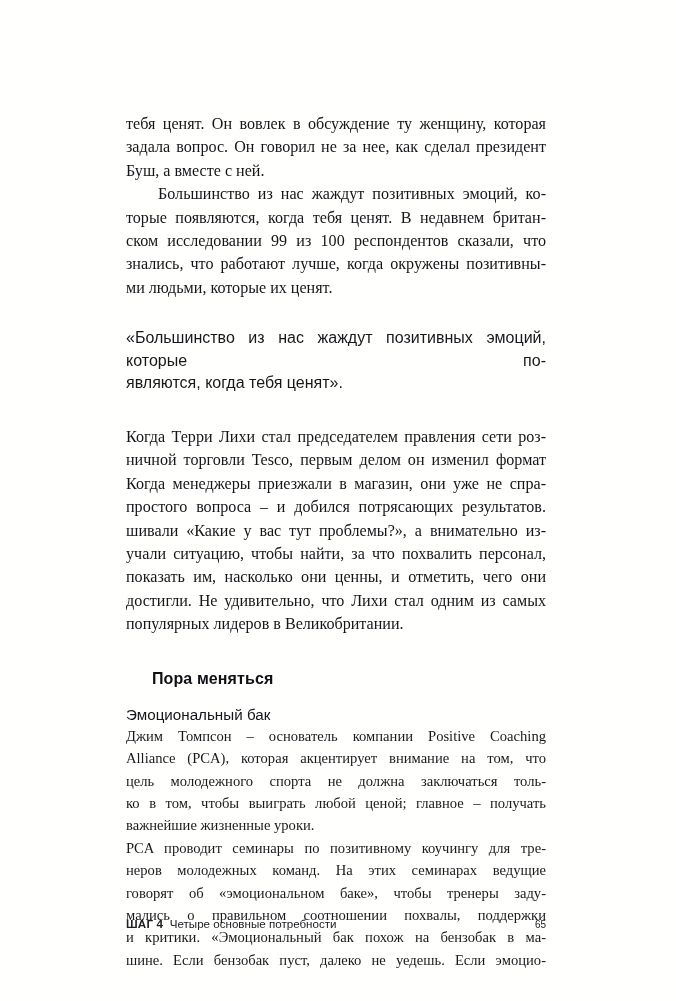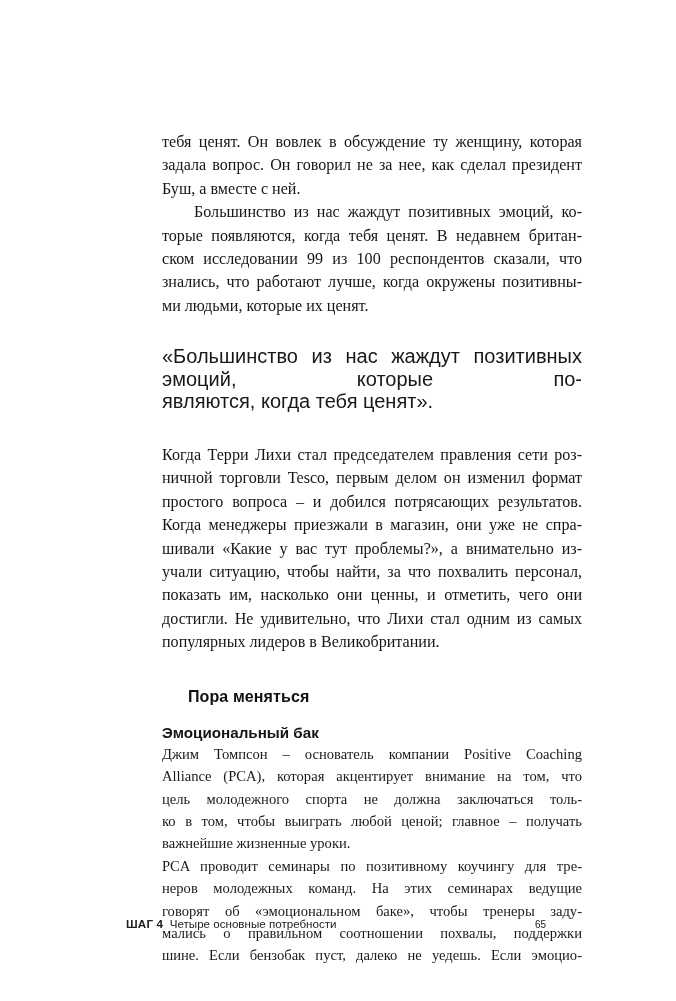--- a/index.html
+++ b/index.html
@@ -10,23 +10,22 @@
   .page {
     position: relative;
     width: 676px;
     height: 1001px;
     background: #fffffe;
     overflow: hidden;
   }
   .content {
     position: absolute;
     left: 126px;
-    top: 130px;
+    top: 112px;
     width: 420px;
-    margin-left: 36px;
   }
 
   
   .serif-par {
     font-family: "Liberation Serif", "DejaVu Serif", serif;
     font-size: 16.1px;
     line-height: 23.4px;
     color: #16161a;
     text-align: justify;
     margin: 0;
@@ -54,40 +53,40 @@
   .sans-par {
     font-family: Liberation Serif, serif;
     font-size: 14.6px;
     line-height: 22.4px;
     color: #1a1a1e;
     margin: 0;
   }
 
   .pullquote {
     font-family: "Liberation Sans", "DejaVu Sans", sans-serif;
-    font-size: 20px;
+    font-size: 16px;
     line-height: 22.6px;
     color: #18181c;
     margin: 0;
   }
 
   .h-section {
     font-family: "Liberation Sans", "DejaVu Sans", sans-serif;
     font-size: 16px;
     font-weight: bold;
     color: #101014;
     margin: 0;
     padding-left: 26px;
     letter-spacing: 0.1px;
   }
 
   .h-sub {
     font-family: "Liberation Sans", "DejaVu Sans", sans-serif;
     font-size: 15.2px;
-    font-weight: bold;
+    font-weight: normal;
     color: #15151a;
     margin: 0;
   }
 
   
   .gap-quote-top { height: 28px; }
   .gap-quote-bot { height: 30px; }
   .gap-before-h  { height: 34px; }
   .gap-after-h   { height: 18px; }
   .gap-after-sub { height: 2px; }
@@ -135,22 +134,22 @@
     <p class="pullquote">
       <span class="ln j">«Большинство из нас жаждут позитивных эмоций, которые по-</span>
       <span class="ln jlast">являются, когда тебя ценят».</span>
     </p>
 
     <div class="gap-quote-bot"></div>
 
     <p class="serif-par">
       <span class="ln j">Когда Терри Лихи стал председателем правления сети роз-</span>
       <span class="ln j">ничной торговли Tesco, первым делом он изменил формат</span>
+      <span class="ln j">Когда менеджеры приезжали в магазин, они уже не спра-</span>
       <span class="ln j">простого вопроса – и добился потрясающих результатов.</span>
-      <span class="ln j">Когда менеджеры приезжали в магазин, они уже не спра-</span>
       <span class="ln j">шивали «Какие у вас тут проблемы?», а внимательно из-</span>
       <span class="ln j">учали ситуацию, чтобы найти, за что похвалить персонал,</span>
       <span class="ln j">показать им, насколько они ценны, и отметить, чего они</span>
       <span class="ln j">достигли. Не удивительно, что Лихи стал одним из самых</span>
       <span class="ln jlast">популярных лидеров в Великобритании.</span>
     </p>
 
     <div class="gap-before-h"></div>
 
     <h2 class="h-section">Пора меняться</h2>
@@ -167,20 +166,21 @@
       <span class="ln j">цель молодежного спорта не должна заключаться толь-</span>
       <span class="ln j">ко в том, чтобы выиграть любой ценой; главное – получать</span>
       <span class="ln jlast">важнейшие жизненные уроки.</span>
     </p>
 
     <p class="sans-par">
       <span class="ln j">PCA проводит семинары по позитивному коучингу для тре-</span>
       <span class="ln j">неров молодежных команд. На этих семинарах ведущие</span>
       <span class="ln j">говорят об «эмоциональном баке», чтобы тренеры заду-</span>
       <span class="ln j">мались о правильном соотношении похвалы, поддержки</span>
+      <span class="ln j">и критики. «Эмоциональный бак похож на бензобак в ма-</span>
       <span class="ln j">шине. Если бензобак пуст, далеко не уедешь. Если эмоцио-</span>
     </p>
 
   </div>
 
   <div class="footer">
     <div class="footer-left"><span class="footer-step">ШАГ 4</span><span>&nbsp;&nbsp;</span><span class="footer-chapter">Четыре основные потребности</span></div>
     <div class="footer-page">65</div>
   </div>
 </div>

